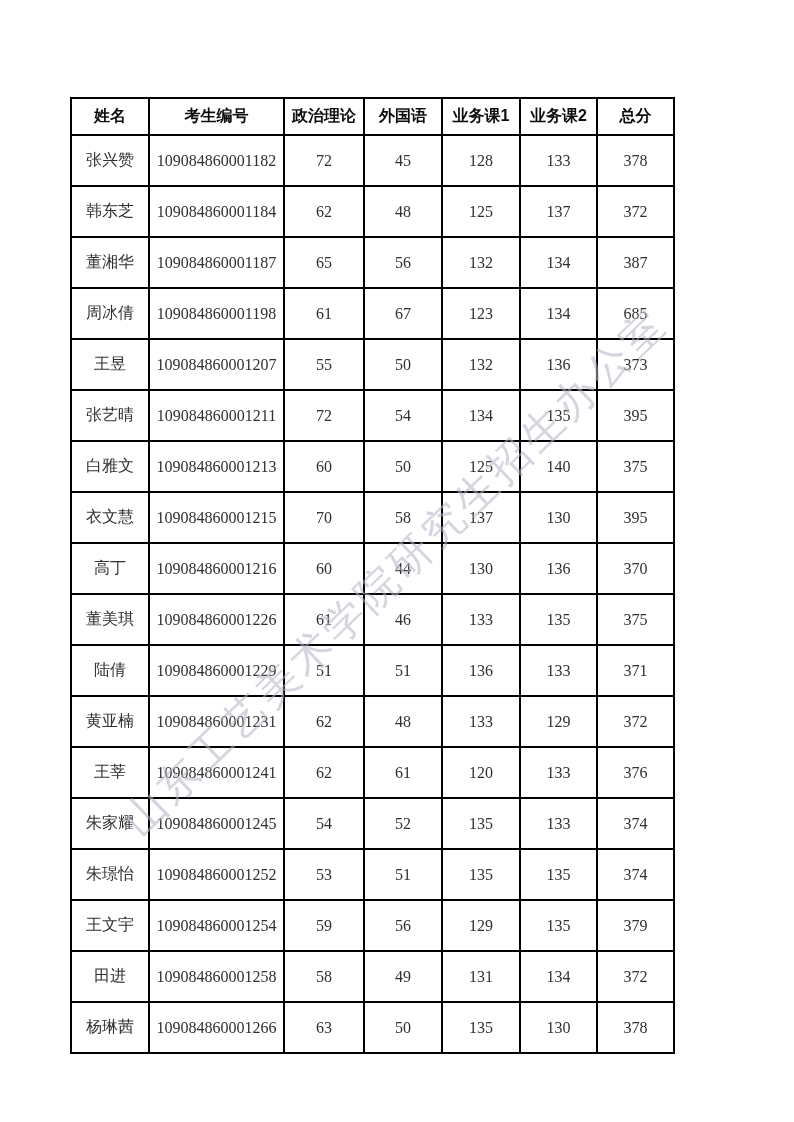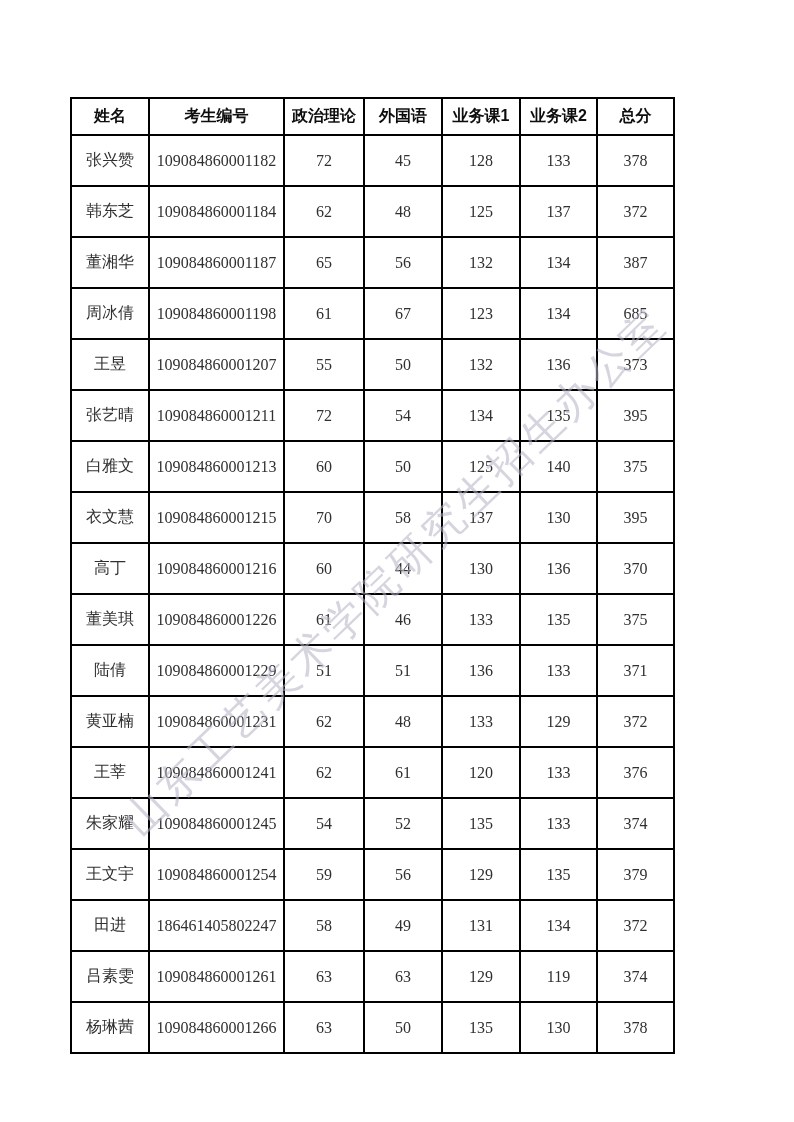--- a/index.html
+++ b/index.html
@@ -219,45 +219,45 @@
         <tr>
           <td>朱家耀</td>
           <td>109084860001245</td>
           <td>54</td>
           <td>52</td>
           <td>135</td>
           <td>133</td>
           <td>374</td>
         </tr>
         <tr>
+          <td>朱璟怡</td>
+          <td>109084860001252</td>
+          <td>53</td>
+          <td>51</td>
+          <td>135</td>
+          <td>135</td>
+          <td>374</td>
+        </tr>
+        <tr>
           <td>王文宇</td>
           <td>109084860001254</td>
           <td>59</td>
           <td>56</td>
           <td>129</td>
           <td>135</td>
           <td>379</td>
         </tr>
         <tr>
           <td>田进</td>
-          <td>186461405802247</td>
+          <td>109084860001258</td>
           <td>58</td>
           <td>49</td>
           <td>131</td>
           <td>134</td>
           <td>372</td>
-        </tr>
-        <tr>
-          <td>吕素雯</td>
-          <td>109084860001261</td>
-          <td>63</td>
-          <td>63</td>
-          <td>129</td>
-          <td>119</td>
-          <td>374</td>
         </tr>
         <tr>
           <td>杨琳茜</td>
           <td>109084860001266</td>
           <td>63</td>
           <td>50</td>
           <td>135</td>
           <td>130</td>
           <td>378</td>
         </tr>

